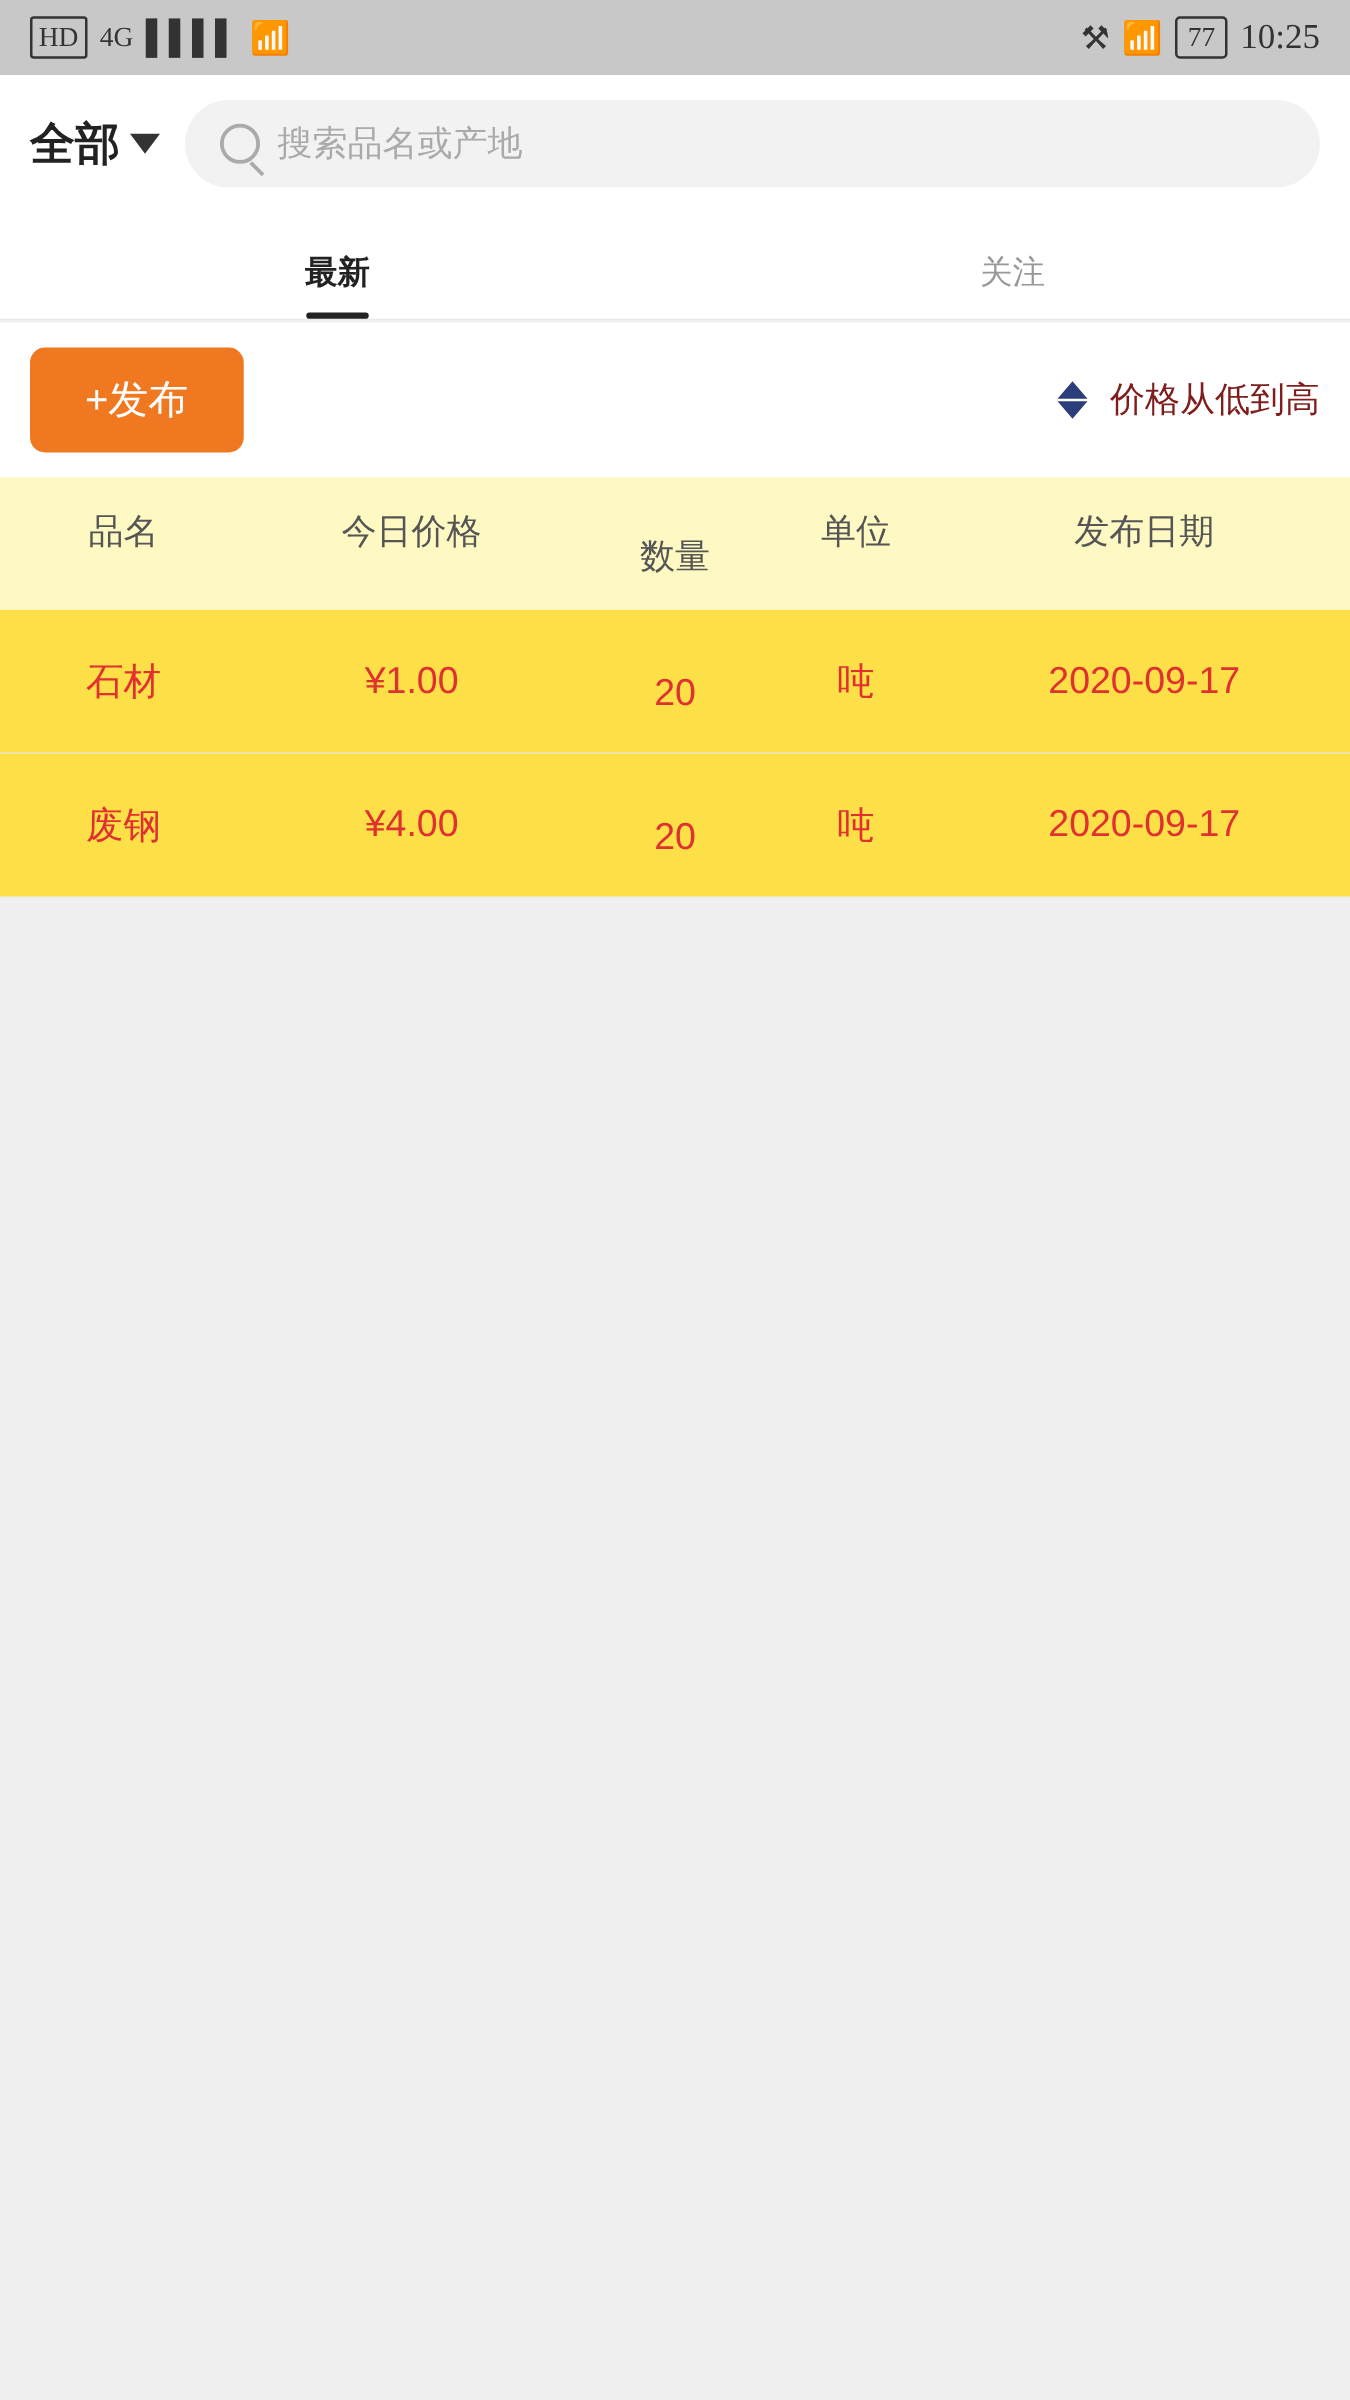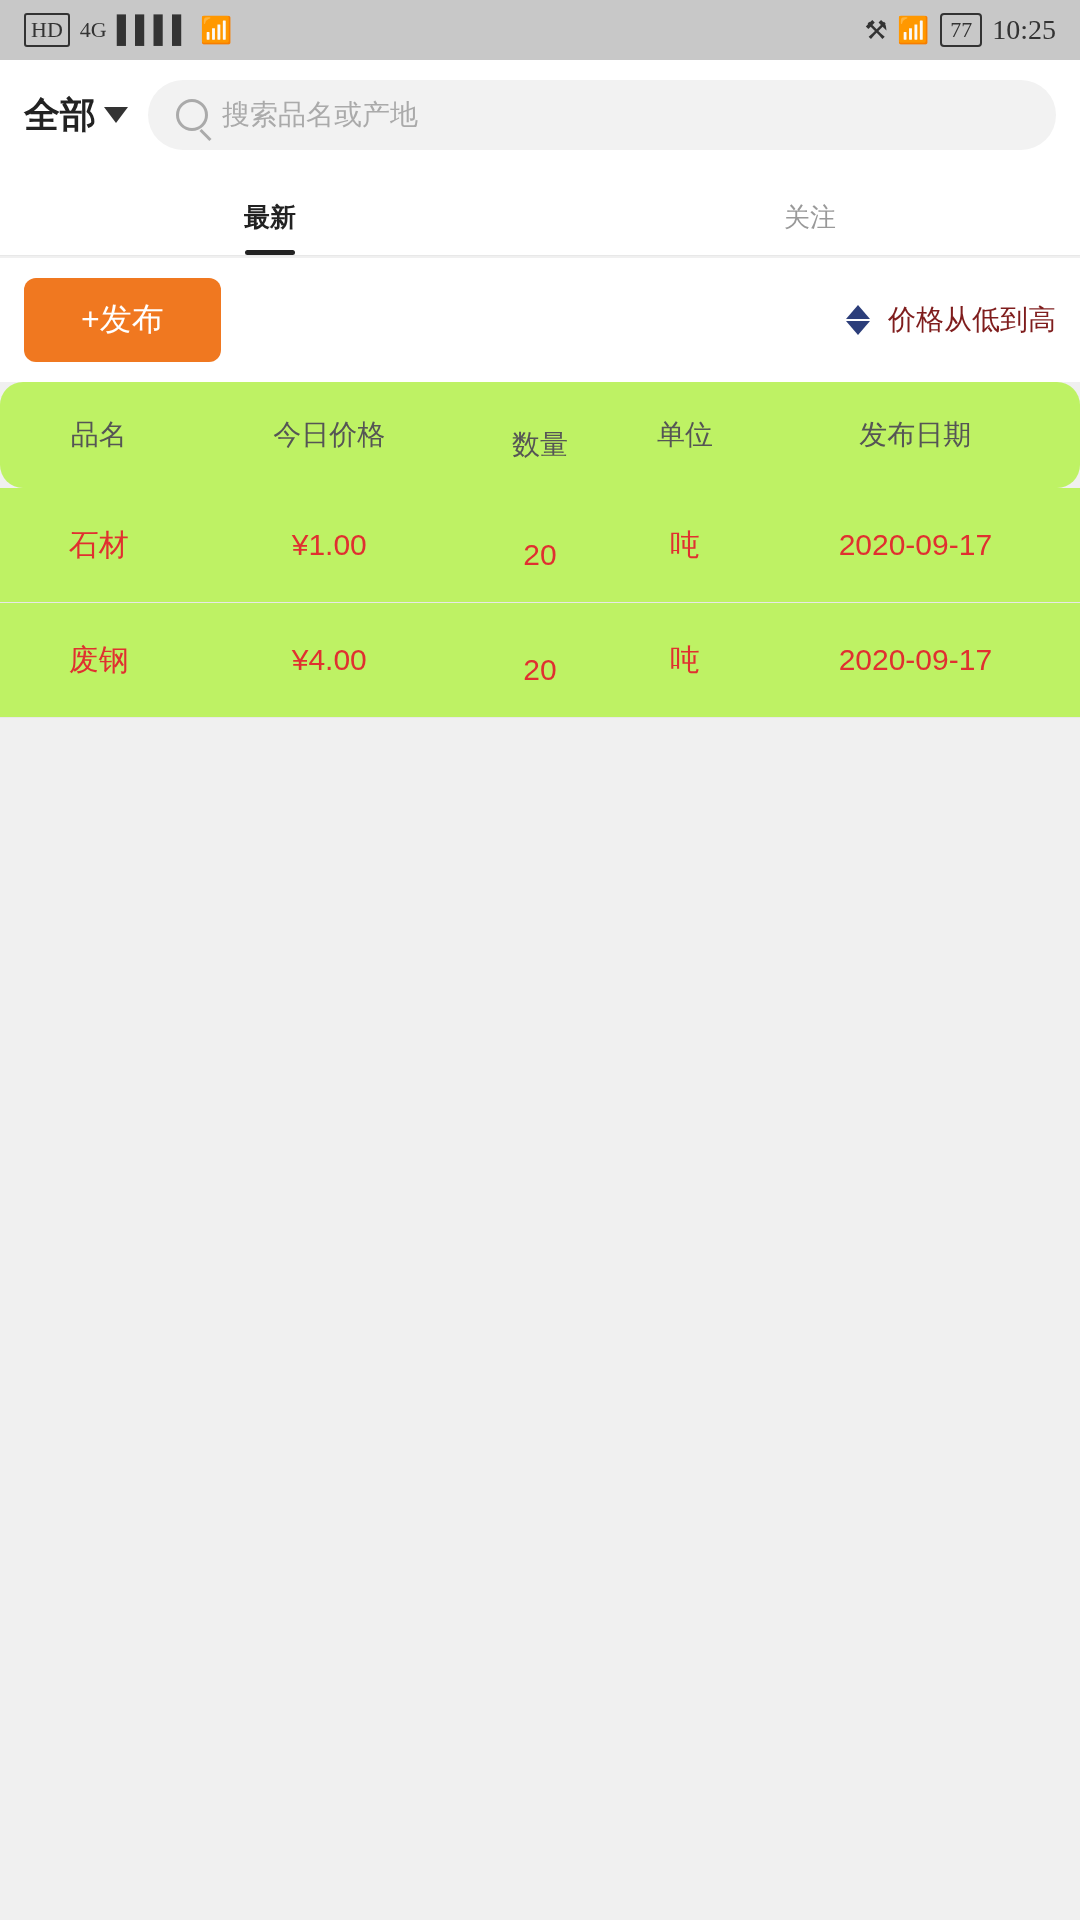--- a/index.html
+++ b/index.html
@@ -142,21 +142,21 @@
       display: flex;
       align-items: center;
       justify-content: space-between;
       margin-top: 2px;
     }
     .publish-btn {
       background: #f07820;
       color: #fff;
       border: none;
       border-radius: 12px;
-      padding: 20px 57px;
+      padding: 20px 44px;
       font-size: 32px;
       cursor: pointer;
     }
     .sort-btn {
       display: flex;
       align-items: center;
       gap: 12px;
       cursor: pointer;
       color: #7f1d1d;
       font-size: 28px;
@@ -181,42 +181,40 @@
       width: 0;
       height: 0;
       border-left: 12px solid transparent;
       border-right: 12px solid transparent;
       border-top: 14px solid #2c3e7a;
     }
 
     
     .table-header {
       width: 100%;
-      background: #bef264;
-      display: flex;
-      align-items: center;
+      background: #fef9c3;
+      display: flex;
       padding: 24px 0;
-      border-radius: 23px;
     }
     .th {
       text-align: center;
       font-size: 28px;
       color: #555;
       font-weight: normal;
     }
     .col-name { flex: 1.5; }
     .col-price { flex: 2; }
     .col-qty { flex: 1.2; margin-top: 20px; }
     .col-unit { flex: 1; }
     .col-date { flex: 2.5; }
 
     
     .table-body {
       width: 100%;
-      background: #bef264;
+      background: #fde047;
     }
     .table-row {
       display: flex;
       align-items: center;
       padding: 30px 0;
       border-bottom: 1px solid #e8e8e8;
     }
     .td {
       text-align: center;
       font-size: 30px;

